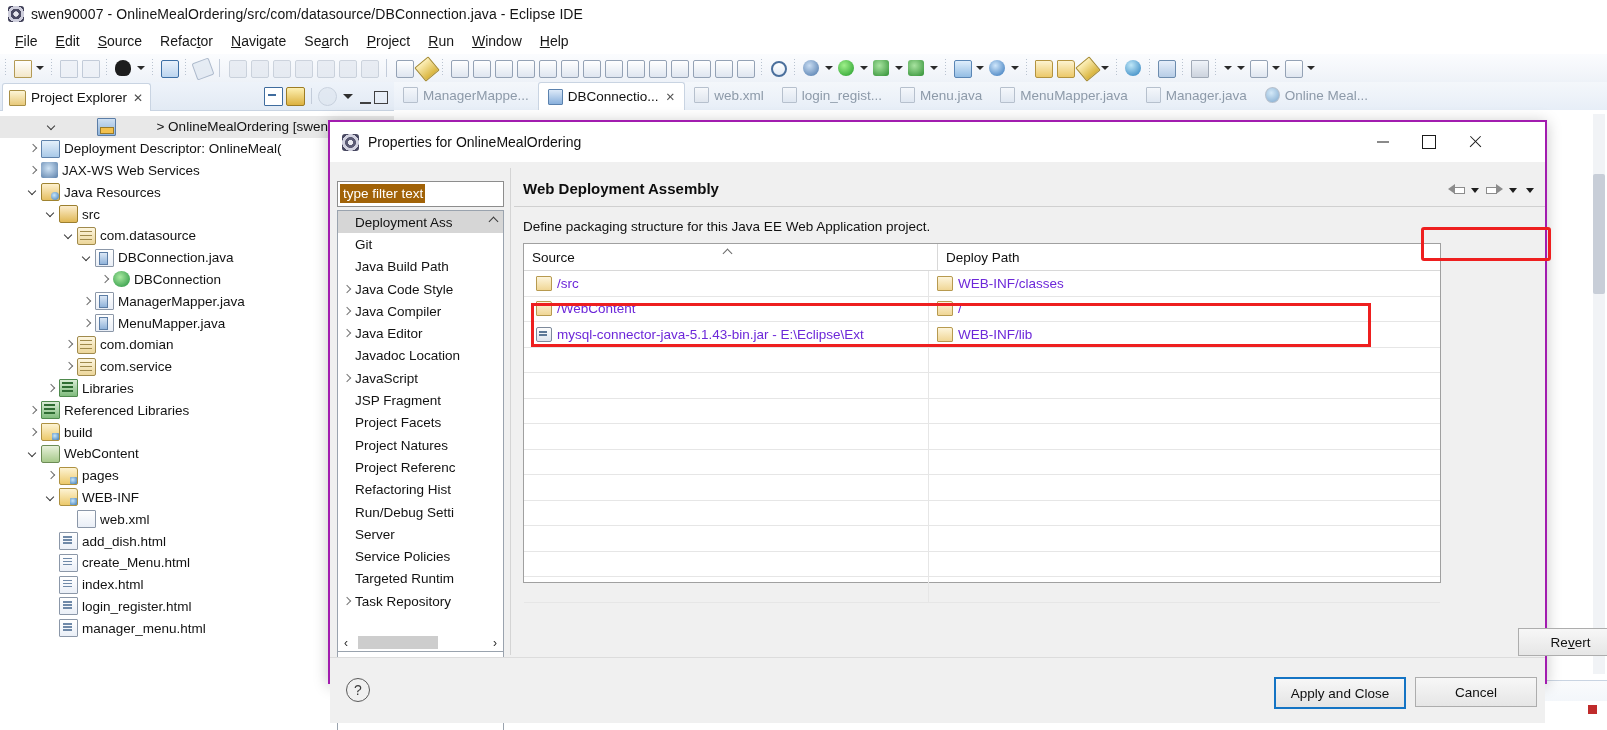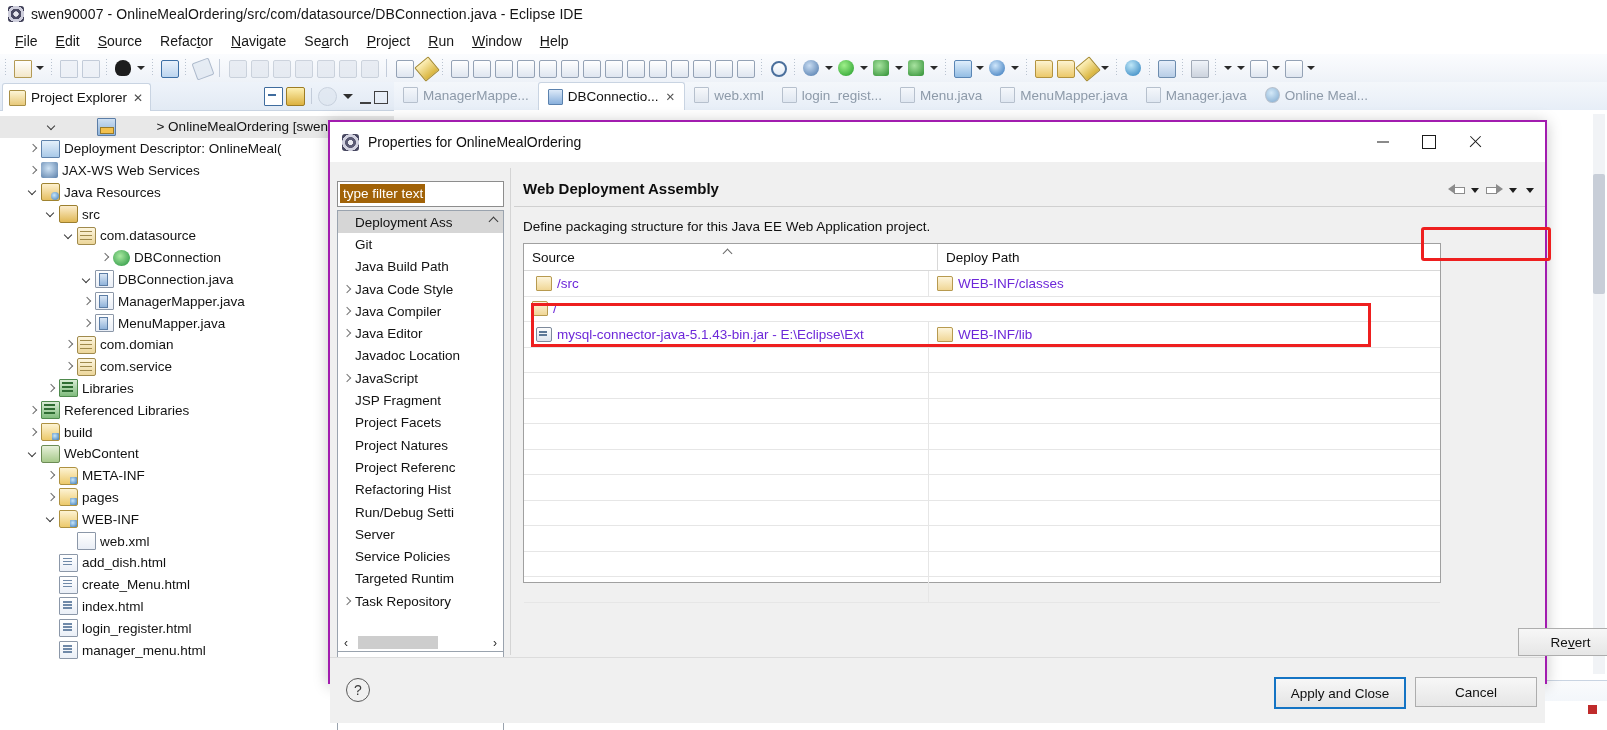--- a/index.html
+++ b/index.html
@@ -539,32 +539,32 @@
         <div class="ti src"></div>
         <span>src</span>
       </div>
       <div class="tnode">
         <div style="width: 62px; flex: 0 0 auto;"></div>
         <div class="tw d"></div>
         <div class="ti pkg"></div>
         <span>com.datasource</span>
       </div>
       <div class="tnode">
-        <div style="width: 98px; flex: 0 0 auto;"></div>
-        <div class="tw r"></div>
-        <div class="ti cls"></div>
-        <span>DBConnection</span>
-      </div>
-      <div class="tnode">
         <div style="width: 80px; flex: 0 0 auto;"></div>
         <div class="tw d"></div>
         <div class="ti java"></div>
         <span>DBConnection.java</span>
       </div>
       <div class="tnode">
+        <div style="width: 98px; flex: 0 0 auto;"></div>
+        <div class="tw r"></div>
+        <div class="ti cls"></div>
+        <span>DBConnection</span>
+      </div>
+      <div class="tnode">
         <div style="width: 80px; flex: 0 0 auto;"></div>
         <div class="tw r"></div>
         <div class="ti java"></div>
         <span>ManagerMapper.java</span>
       </div>
       <div class="tnode">
         <div style="width: 80px; flex: 0 0 auto;"></div>
         <div class="tw r"></div>
         <div class="ti java"></div>
         <span>MenuMapper.java</span>
@@ -597,26 +597,20 @@
         <div style="width: 26px; flex: 0 0 auto;"></div>
         <div class="tw r"></div>
         <div class="ti fold"></div>
         <span>build</span>
       </div>
       <div class="tnode">
         <div style="width: 26px; flex: 0 0 auto;"></div>
         <div class="tw d"></div>
         <div class="ti webc"></div>
         <span>WebContent</span>
-      </div>
-      <div class="tnode">
-        <div style="width: 44px; flex: 0 0 auto;"></div>
-        <div class="tw r"></div>
-        <div class="ti fold"></div>
-        <span>META-INF</span>
       </div>
       <div class="tnode">
         <div style="width: 44px; flex: 0 0 auto;"></div>
         <div class="tw r"></div>
         <div class="ti fold"></div>
         <span>pages</span>
       </div>
       <div class="tnode">
         <div style="width: 44px; flex: 0 0 auto;"></div>
         <div class="tw d"></div>
@@ -884,20 +878,24 @@
               <div class="tc src">
                 <span class="cell-ic"></span>
                 <span>/src</span>
               </div>
               <div class="tc dep">
                 <span class="cell-ic"></span>
                 <span>WEB-INF/classes</span>
               </div>
             </div>
             <div class="trow">
+              <div class="tc src">
+                <span class="cell-ic"></span>
+                <span>/WebContent</span>
+              </div>
               <div class="tc dep">
                 <span class="cell-ic"></span>
                 <span>/</span>
               </div>
             </div>
             <div class="trow">
               <div class="tc src">
                 <span class="cell-ic jar"></span>
                 <span>mysql-connector-java-5.1.43-bin.jar - E:\Eclipse\Ext</span>
               </div>

